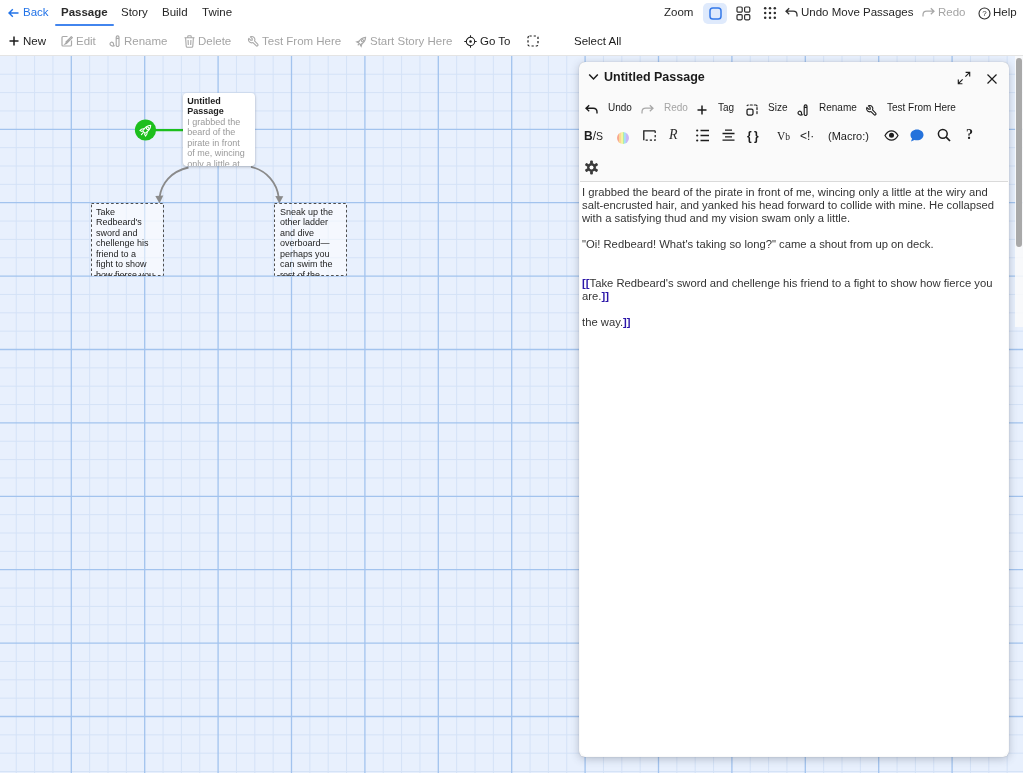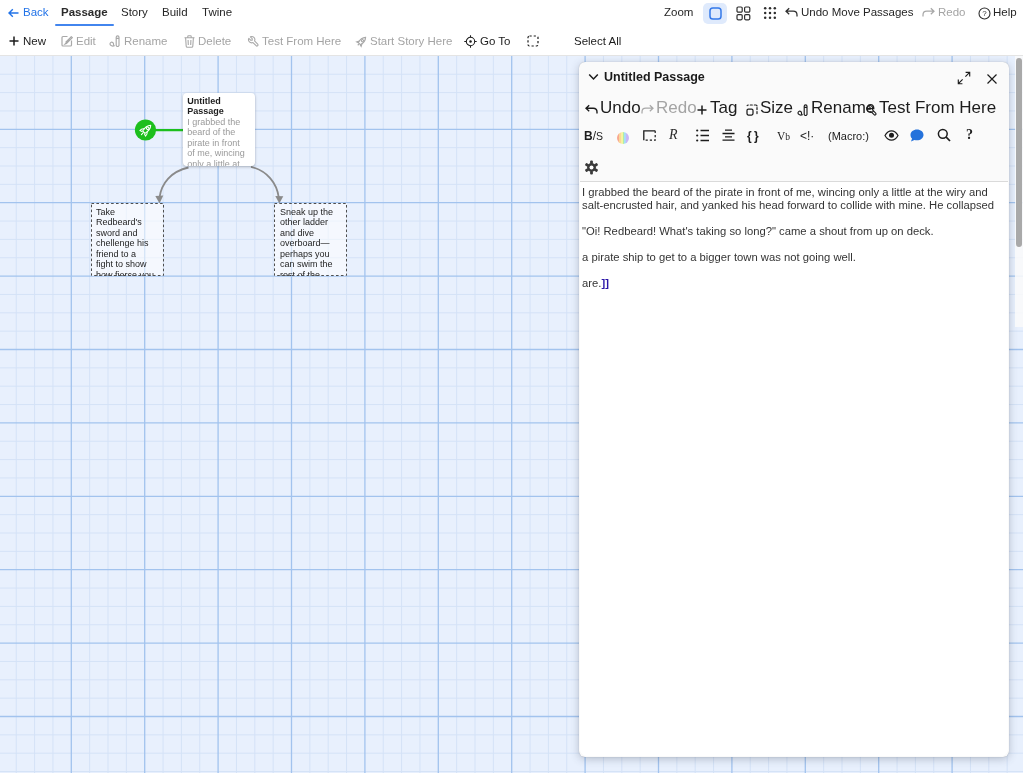--- a/index.html
+++ b/index.html
@@ -19,21 +19,21 @@
   .abs { position:absolute; }
   .pbox { position:absolute; width:72.5px; height:72.5px; font-size:9px; line-height:10.5px; overflow:hidden; }
   #p1 { left:182.8px; top:93.2px; background:#fff; border-radius:4px; box-shadow:0 1px 3px rgba(0,0,0,0.25); padding:2.5px 8.5px 0 4.5px; }
   #p1 b { color:#1e1e1e; font-weight:bold; display:block; }
   #p1 .prev { color:#9a9a9a; }
   .broken { background:rgba(255,255,255,0.55); color:#1e1e1e; padding:3.5px 8px 0 5.5px; }
   #p2 { left:90.5px; top:203px; }
   #p3 { left:274.4px; top:203px; }
   #panel { position:absolute; left:579px; top:62px; width:429.5px; height:695px; background:#fafafa; border-radius:6px; box-shadow:0 2px 8px rgba(60,70,90,0.3), 0 0 1px rgba(0,0,0,0.28); }
   #ptitle { position:absolute; left:25px; top:8px; font-size:12.5px; font-weight:bold; color:#1b1b1b; }
-  #ptb1 { position:absolute; left:0; top:34px; width:100%; height:24px; font-size:17px; color:#1c1c1c; }
+  #ptb1 { position:absolute; left:8px; top:34px; width:100%; height:24px; font-size:10px; color:#1c1c1c; }
   #ptb1 .it { position:absolute; white-space:nowrap; line-height:24px; }
   #ptb2 { position:absolute; left:0; top:64px; width:100%; height:26px; color:#1c1c1c; font-size:11.5px; }
   #ptb2 .it { position:absolute; white-space:nowrap; }
   #ped { position:absolute; left:1px; top:119px; width:427.5px; height:575px; background:#fff; border-top:1px solid #dadada; border-radius:0 0 7px 7px; font-size:11.25px; line-height:13.05px; color:#343434; padding:3.5px 3px 0 2px; }
   #ped div { white-space:pre; }
   .lk { color:#2b16a8; font-weight:bold; }
   #sthumb { position:absolute; left:1015.5px; top:58px; width:6px; height:189px; background:#a9a9a9; border-radius:3px; }
   #strack { position:absolute; left:1014.5px; top:56px; width:8.5px; height:271px; background:rgba(250,250,250,0.85); }
   #rainbow { position:absolute; left:617px; top:131.5px; width:12px; height:12px; border-radius:50%;
     background:linear-gradient(90deg,#f8a88f 0 17%,#fbd79a 17% 32%,#f6f3a2 32% 46%,#b2f0a0 46% 62%,#a9dcf7 62% 78%,#c9b6f6 78% 100%); }
@@ -271,27 +271,29 @@
         <rect x="-1.4" y="-7" width="2.8" height="3.6" rx="1" transform="rotate(180)"></rect>
         <rect x="-1.4" y="-7" width="2.8" height="3.6" rx="1" transform="rotate(240)"></rect>
         <rect x="-1.4" y="-7" width="2.8" height="3.6" rx="1" transform="rotate(300)"></rect>
       </g>
     </g>
     <circle cx="7.5" cy="7.5" r="2" fill="#fff"></circle>
   </svg>
   <div id="ped">
 <div>I grabbed the beard of the pirate in front of me, wincing only a little at the wiry and</div>
 <div>salt-encrusted hair, and yanked his head forward to collide with mine. He collapsed</div>
+<div>with a satisfying thud and my vision swam only a little.</div>
 <div>&nbsp;</div>
 <div>"Oi! Redbeard! What's taking so long?" came a shout from up on deck.</div>
 <div>&nbsp;</div>
-<div>a pirate ship to get to a bigger town was not going well.</div>
 <div>&nbsp;</div>
+<div><span class="lk">[[</span>Take Redbeard's sword and chellenge his friend to a fight to show how fierce you</div>
 <div>are.<span class="lk">]]</span></div>
 <div>&nbsp;</div>
+<div>the way.<span class="lk">]]</span></div>
   </div>
 </div>
 <svg class="abs" style="left:90.5px;top:203px" width="73" height="73" viewBox="0 0 73 73">
     <rect x="0.5" y="0.5" width="72" height="72" fill="none" stroke="#4e4e4e" stroke-width="1" stroke-dasharray="2.6,2.3"></rect>
   </svg>
 <svg class="abs" style="left:274.4px;top:203px" width="73" height="73" viewBox="0 0 73 73">
     <rect x="0.5" y="0.5" width="72" height="72" fill="none" stroke="#4e4e4e" stroke-width="1" stroke-dasharray="2.6,2.3"></rect>
   </svg>
 <div id="rainbow"></div>
 <div id="strack"></div>

